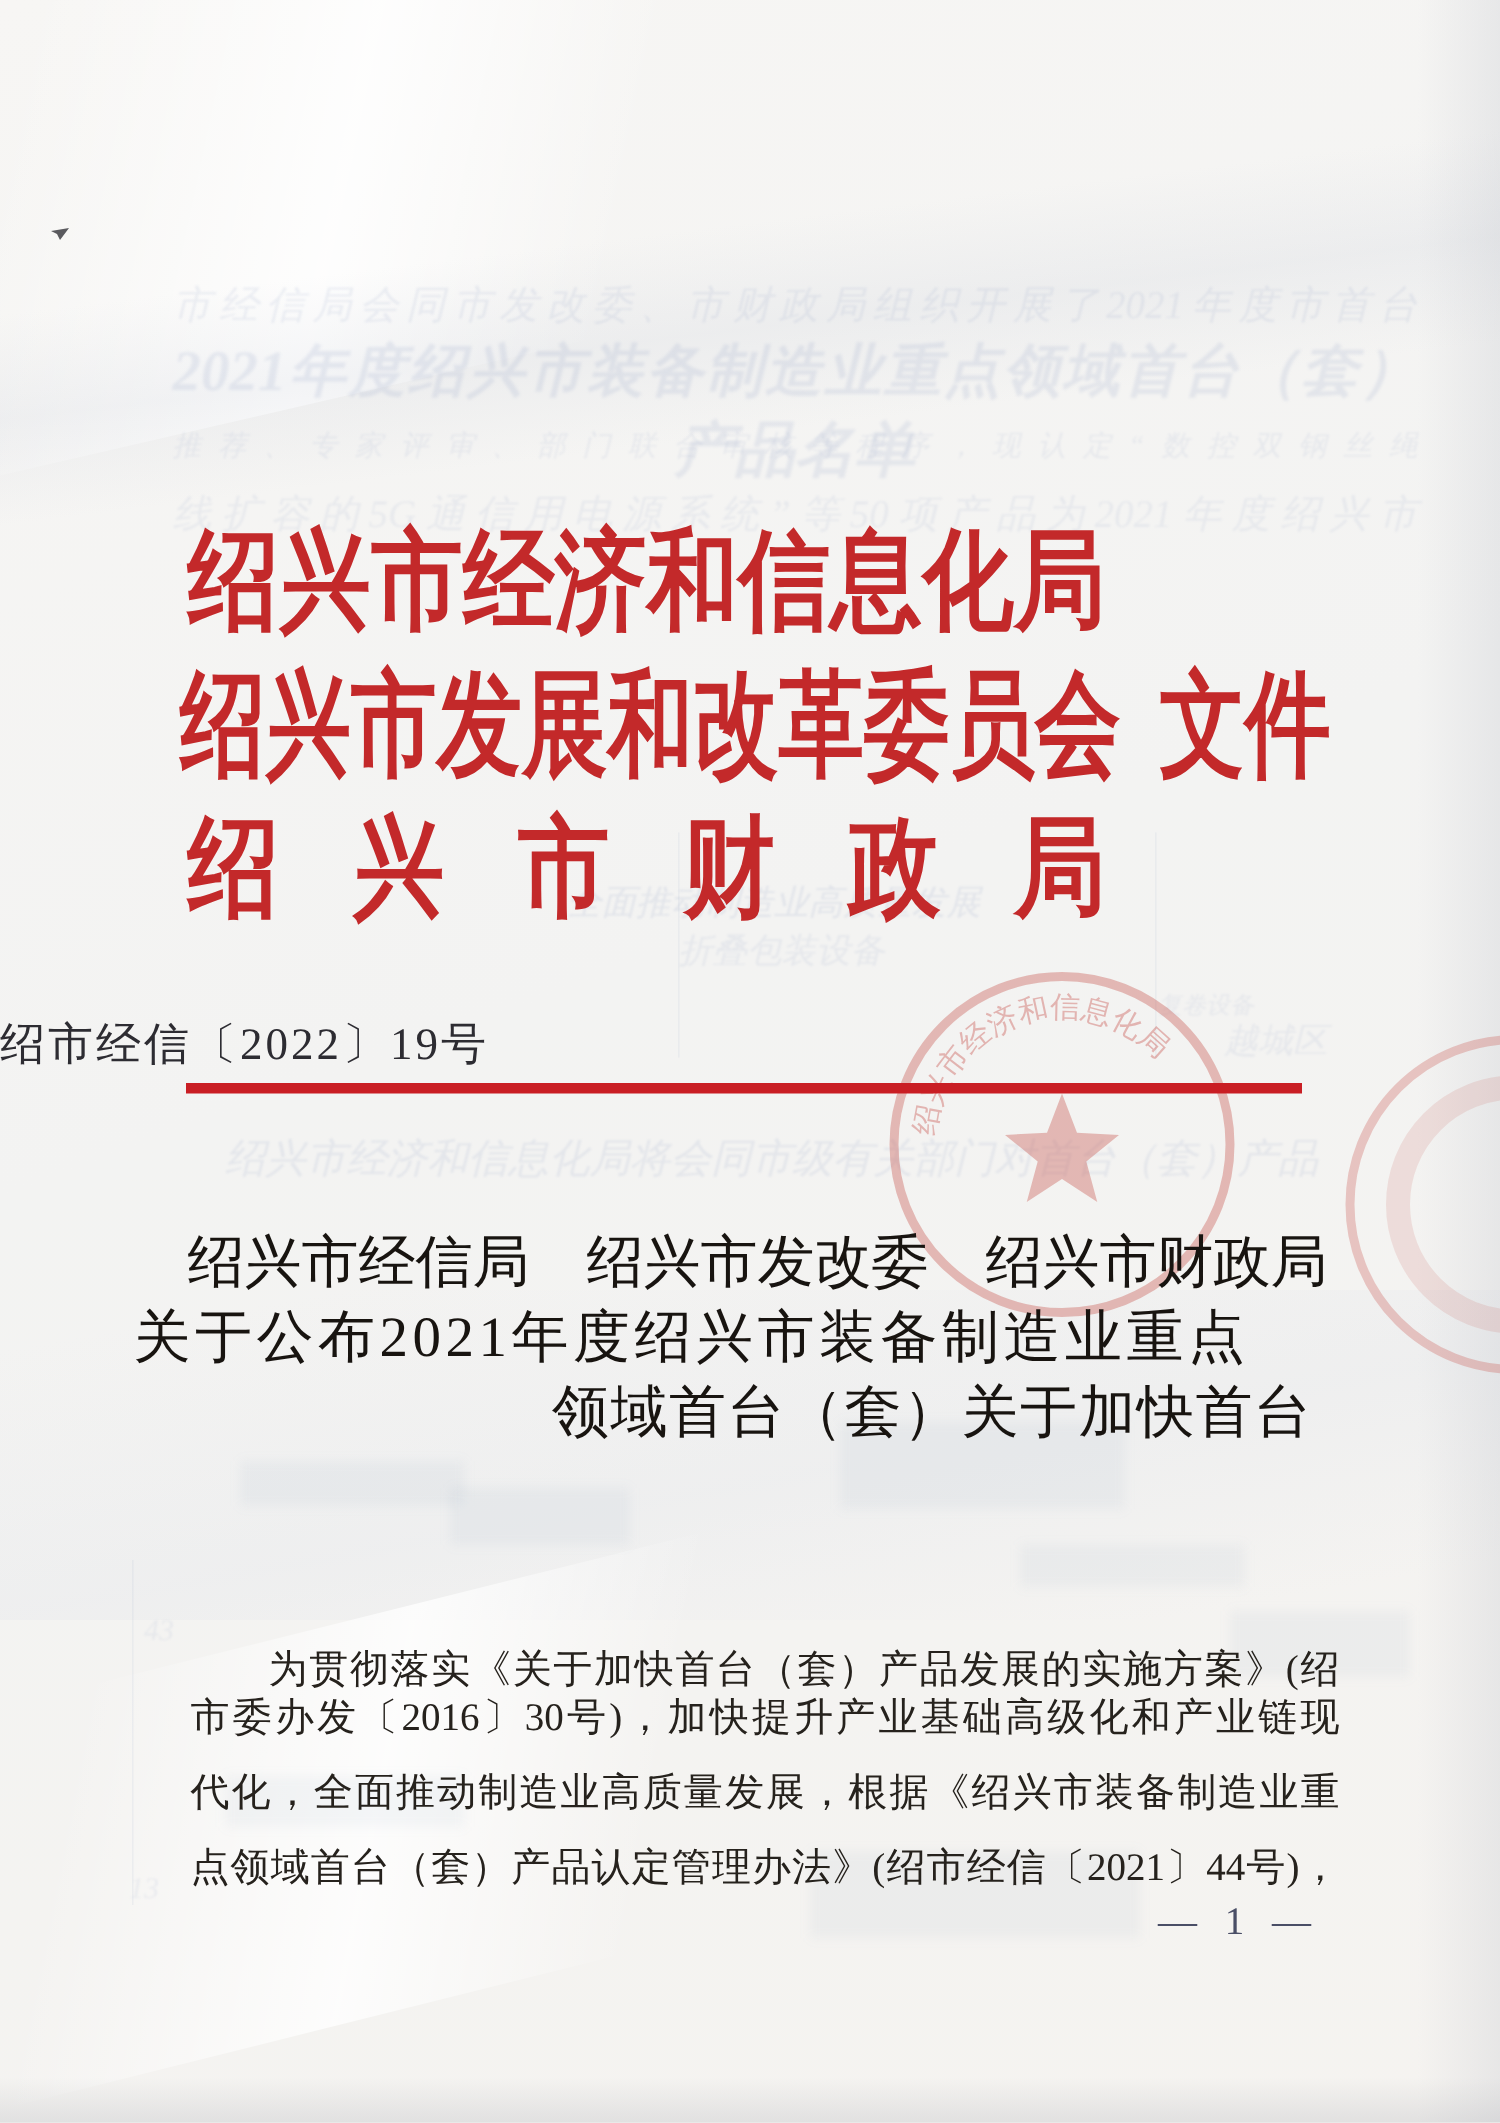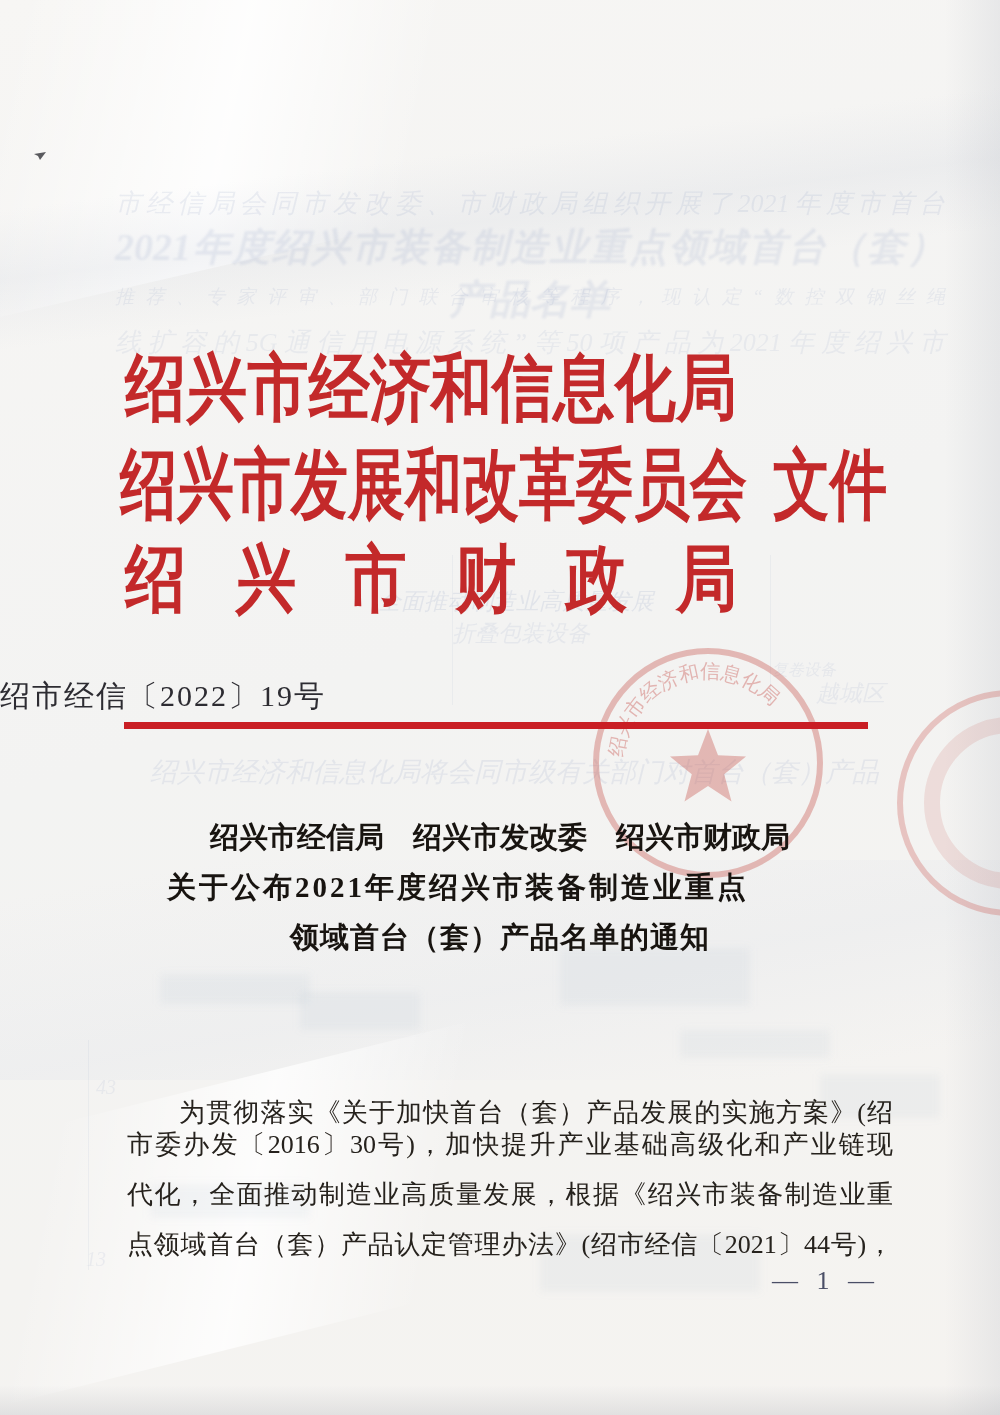--- a/index.html
+++ b/index.html
@@ -54,22 +54,22 @@
        text-align:justify;text-align-last:justify;}
   .lh2{left:120px;top:446px;font-size:57px;transform:scaleY(1.35);transform-origin:0 0;white-space:nowrap;}
   .lh2 .suffix{margin-left:26px;}
   .lh3{left:125px;top:543px;width:612px;font-size:61px;transform:scaleY(1.2);transform-origin:0 0;
        text-align:justify;text-align-last:justify;}
   
   .docnum{position:absolute;left:0;top:676px;width:1000px;text-align:left;
           font-size:30px;color:#2d2c32;letter-spacing:2px;}
   .rule{position:absolute;left:124px;top:722px;width:744px;height:7px;background:#c91e24;}
   
-  .title-line{position:absolute;left:125px;width:750px;text-align:center;color:#181410;
-              font-weight:bold;font-size:29px;line-height:1.2;white-space:nowrap;}
+  .title-line{position:absolute;left:125px;width:750px;text-align:right;color:#181410;
+              font-weight:normal;font-size:38px;line-height:1.2;white-space:nowrap;}
   .t1{top:820px;}
   .t2{top:870px;letter-spacing:3px;transform:translateX(-42px);}
   .t3{top:920px;letter-spacing:1px;}
   
   .bodyline{position:absolute;left:127px;width:766px;font-size:26px;color:#26221d;
             line-height:1.3;font-family:"Liberation Serif","DejaVu Serif",serif;}
   .salutation{top:1026px;letter-spacing:2px;}
   .pj{text-align:justify;text-align-last:justify;}
   .p1{top:1096px;text-indent:2em;}
   .p2{top:1128px;}
@@ -134,21 +134,21 @@
   <div class="lh lh1">绍兴市经济和信息化局</div>
   <div class="lh lh2"><span>绍兴市发展和改革委员会</span><span class="suffix">文件</span></div>
   <div class="lh lh3">绍兴市财政局</div>
 
   <div class="docnum">绍市经信〔2022〕19号</div>
 
   <div class="rule"></div>
 
   <div class="title-line t1">绍兴市经信局　绍兴市发改委　绍兴市财政局</div>
   <div class="title-line t2">关于公布2021年度绍兴市装备制造业重点</div>
-  <div class="title-line t3">领域首台（套）产品名单的通知</div>
+  <div class="title-line t3">领域首台（套）关于加快首台</div>
 
   <div class="bodyline pj p1">为贯彻落实《关于加快首台（套）产品发展的实施方案》(绍</div>
   <div class="bodyline pj p2">市委办发〔2016〕30号)，加快提升产业基础高级化和产业链现</div>
   <div class="bodyline pj p3">代化，全面推动制造业高质量发展，根据《绍兴市装备制造业重</div>
   <div class="bodyline pj p4">点领域首台（套）产品认定管理办法》(绍市经信〔2021〕44号)，</div>
 
   <div class="pagenum">— 1 —</div>
 
 </div>
 

